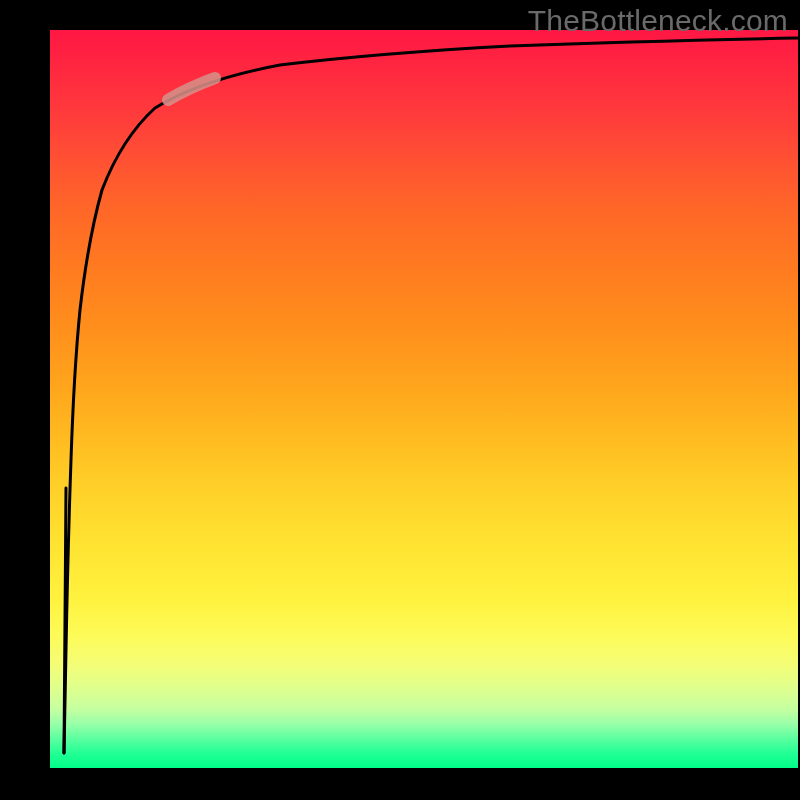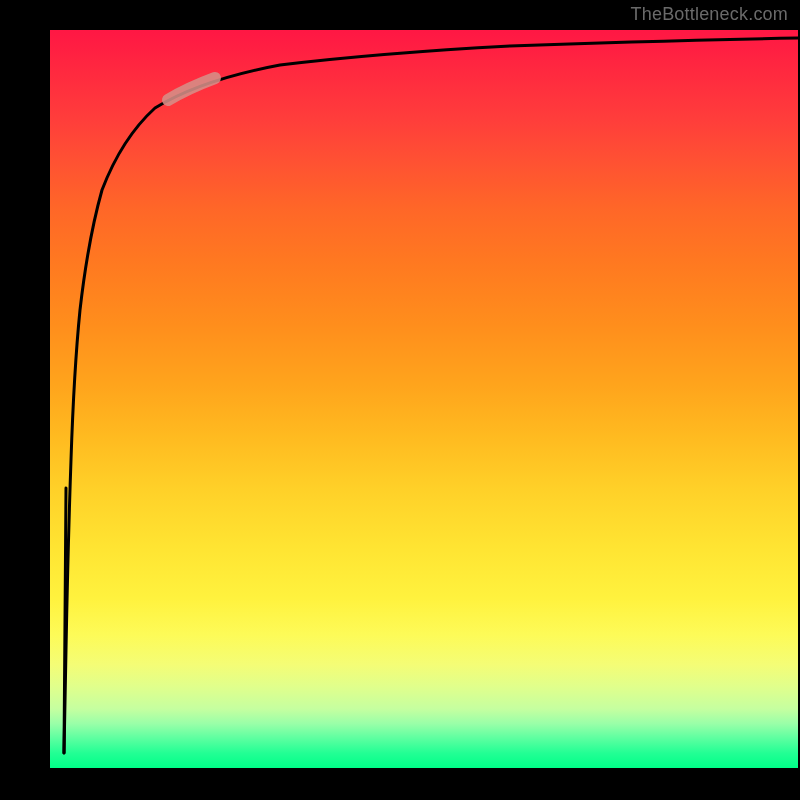--- a/index.html
+++ b/index.html
@@ -12,21 +12,21 @@
     height: 800px;
     background: #000;
     position: relative;
     font-family: Arial, Helvetica, sans-serif;
   }
   .watermark {
     position: absolute;
     top: 4px;
     right: 12px;
     color: #6a6a6a;
-    font-size: 18px;
+    font-size: 30px;
     font-weight: 400;
     z-index: 20;
     letter-spacing: 0.2px;
   }
   .outer-frame {
     position: absolute;
     left: 0;
     top: 0;
     width: 800px;
     height: 800px;

